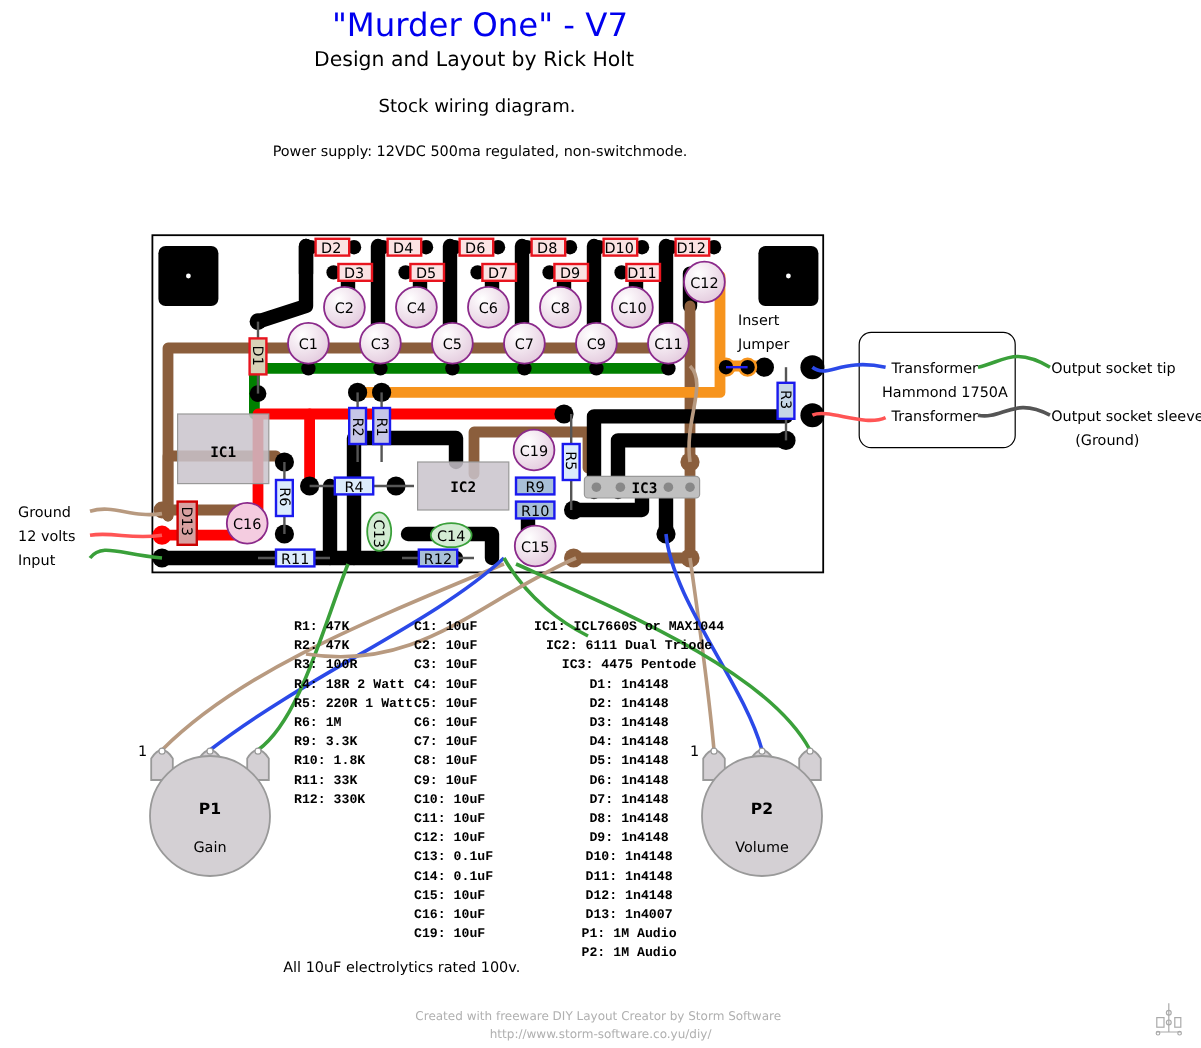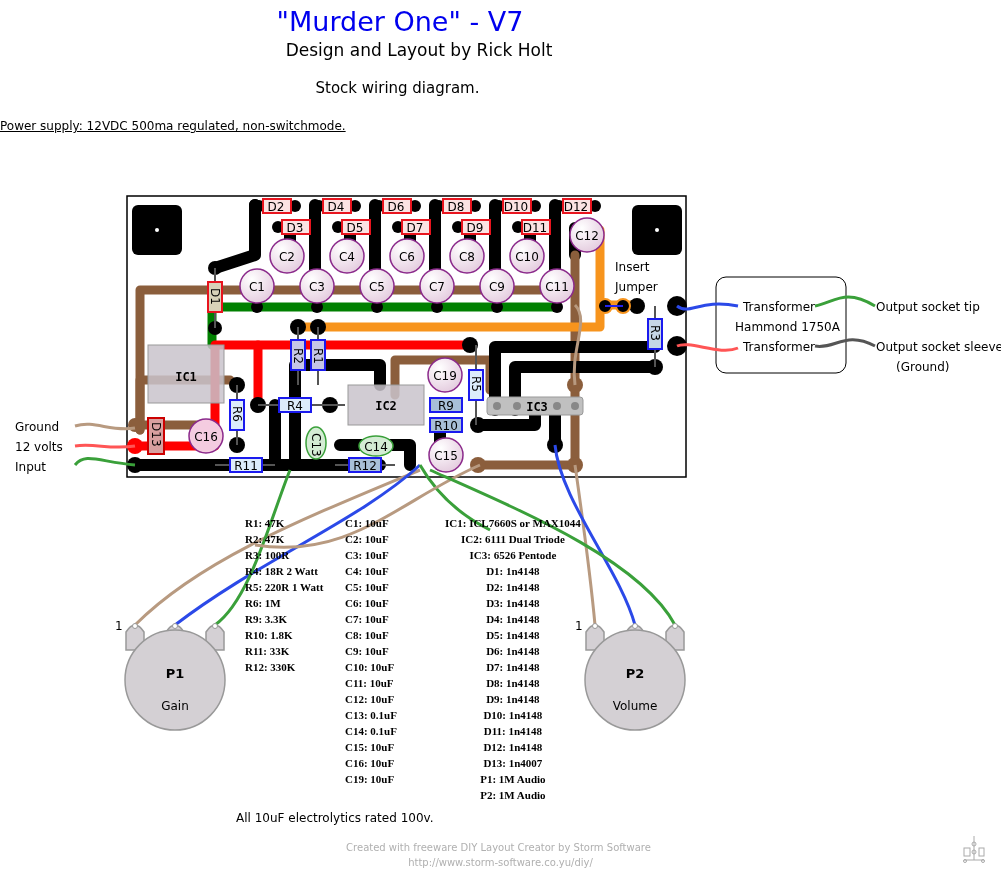--- a/index.html
+++ b/index.html
@@ -1,24 +1,24 @@
 <!DOCTYPE html>
 <html><head>
 <meta charset="utf-8">
 <style>
   html, body { margin:0; padding:0; background:#fff; }
   body { width:1001px; height:873px; position:relative; overflow:hidden; font-family:"DejaVu Sans", sans-serif; }
   .abs { position:absolute; white-space:nowrap; }
   #title { left:0; width:800px; top:6px; text-align:center; font-size:27px; color:#0000ee; font-family:"DejaVu Sans", sans-serif; }
-  #subtitle { left:0; width:790px; top:40px; text-align:center; font-size:17px; color:#000;margin-left:24px; }
+  #subtitle { left:0; width:790px; top:40px; text-align:center; font-size:17px; color:#000; }
   #note1 { left:0; width:795px; top:79px; text-align:center; font-size:15px; }
-  #note2 { left:0; width:800px; top:119px; font-size:12px;text-decoration:underline; }
+  #note2 { left:0; width:800px; top:119px; text-align:center; font-size:12px; }
   svg#diagram { position:absolute; left:0; top:0; }
   .lbl { font-size:12px; font-family:"DejaVu Sans", sans-serif; }
-  .parts { font-size:11px; font-weight:bold; font-family:Liberation Serif, serif; line-height:16px; }
+  .parts { font-size:11px; font-weight:bold; font-family:Liberation Mono, monospace; line-height:16px; }
   .parts div { height:16px; }
   .footer { left:350px; font-size:10px; color:#b0b0b0; }
 </style>
 </head>
 <body>
 
 <div id="title" class="abs">"Murder One" - V7</div>
 <div id="subtitle" class="abs">Design and Layout by Rick Holt</div>
 <div id="note1" class="abs">Stock wiring diagram.</div>
 <div id="note2" class="abs">Power supply: 12VDC 500ma regulated, non-switchmode.</div>
@@ -419,39 +419,39 @@
     <div>C12: 10uF</div>
     <div>C13: 0.1uF</div>
     <div>C14: 0.1uF</div>
     <div>C15: 10uF</div>
     <div>C16: 10uF</div>
     <div>C19: 10uF</div>
   </div>
 <div class="abs parts" style="left:445px;top:515px;text-align:center;" id="semi-list">
     <div>IC1: ICL7660S or MAX1044</div>
     <div>IC2: 6111 Dual Triode</div>
-    <div>IC3: 6526 Pentode</div>
+    <div>IC3: 4475 Pentode</div>
     <div>D1: 1n4148</div>
     <div>D2: 1n4148</div>
     <div>D3: 1n4148</div>
     <div>D4: 1n4148</div>
     <div>D5: 1n4148</div>
     <div>D6: 1n4148</div>
     <div>D7: 1n4148</div>
     <div>D8: 1n4148</div>
     <div>D9: 1n4148</div>
     <div>D10: 1n4148</div>
     <div>D11: 1n4148</div>
     <div>D12: 1n4148</div>
     <div>D13: 1n4007</div>
     <div>P1: 1M Audio</div>
     <div>P2: 1M Audio</div>
   </div>
 
-<div class="abs lbl" style="left:236px;top:799px;margin-top:12px;">All 10uF electrolytics rated 100v.</div>
+<div class="abs lbl" style="left:236px;top:799px;">All 10uF electrolytics rated 100v.</div>
 
 <div class="abs footer" style="left:0;width:1001px;text-align:center;top:842px;margin-left:-2px;">Created with freeware DIY Layout Creator by Storm Software</div>
 <div class="abs footer" style="left:0;width:1001px;text-align:center;top:857px;">http://www.storm-software.co.yu/diy/</div>
 <div class="abs" style="left:962px;top:834px;width:24px;height:30px;">
   <svg width="24" height="30">
       <g fill="none" stroke="#aaa" stroke-width="1">
         <rect x="2" y="14" width="6" height="8"></rect>
         <line x1="12" y1="2" x2="12" y2="26"></line>
         <circle cx="12" cy="10" r="2"></circle>
         <circle cx="12" cy="18" r="2"></circle>

